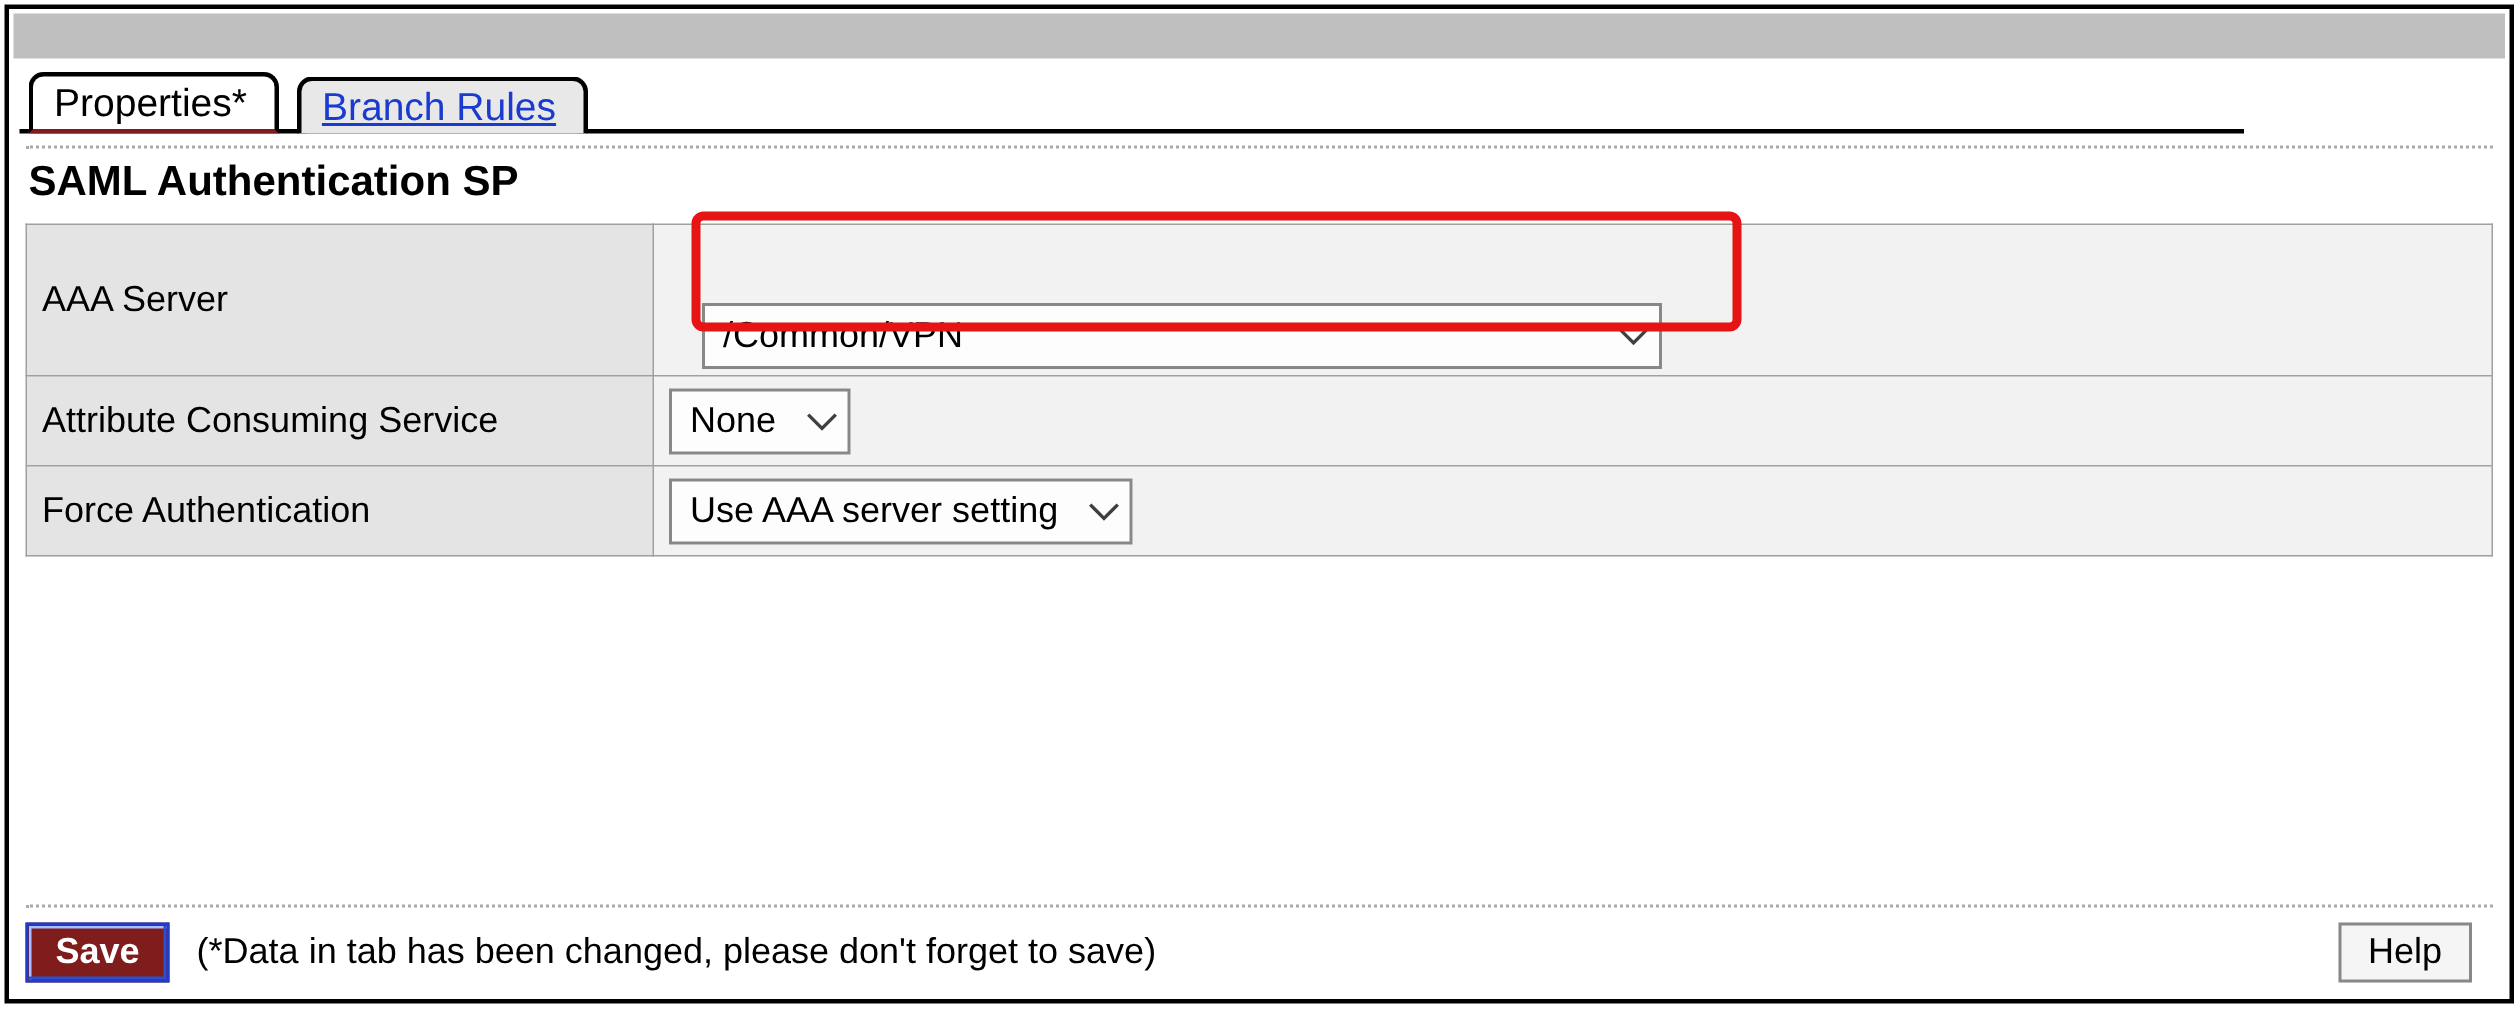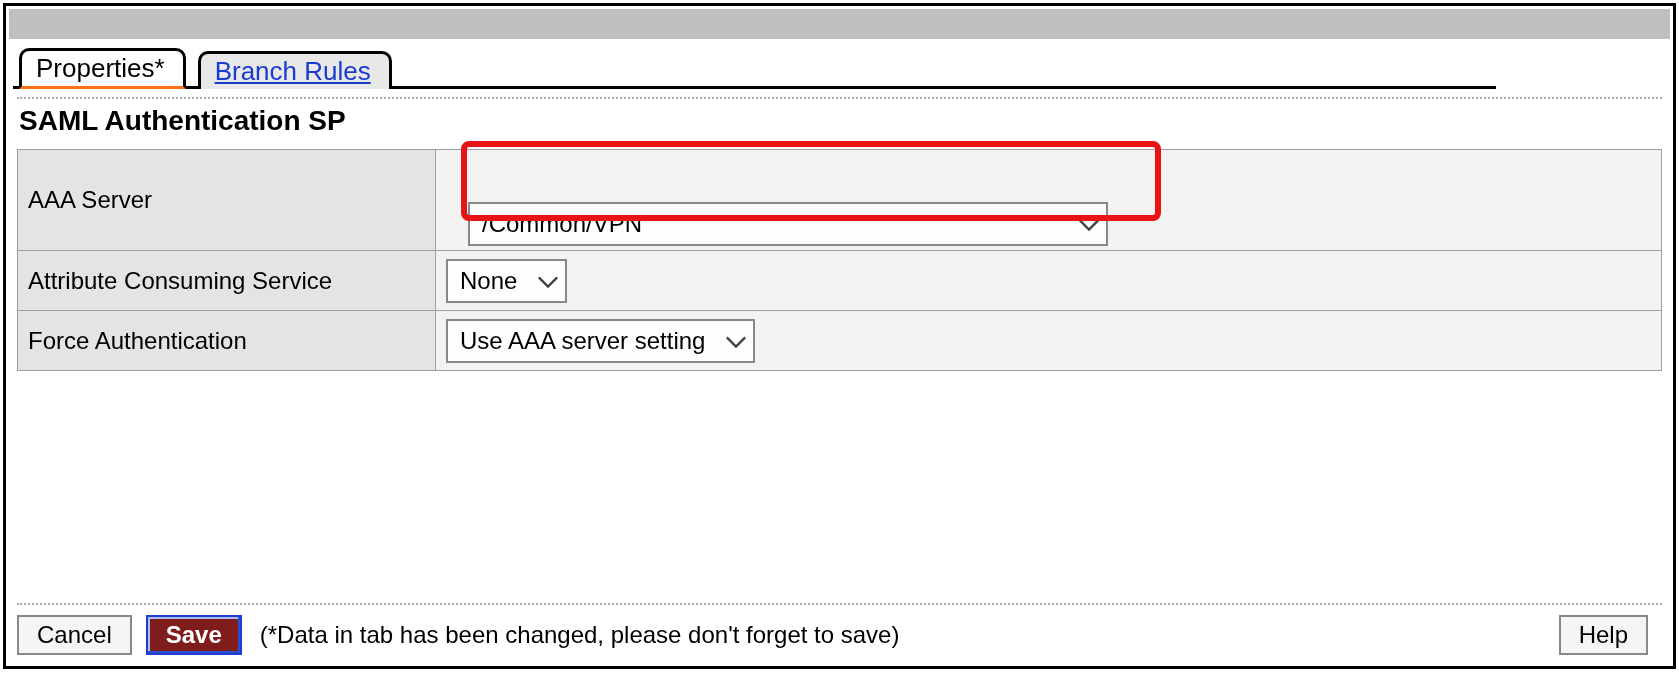--- a/index.html
+++ b/index.html
@@ -48,21 +48,21 @@
     margin-left: 6px;
     font-size: 26px;
     position: relative;
     top: 3px;
     cursor: pointer;
     white-space: nowrap;
   }
   .tab.active {
     background: #fff;
     top: 3px;
-    border-bottom: 3px solid #f97316;
+    border-bottom: 3px solid #7f1d1d;
   }
   .tab.inactive {
     background: #e8e8e8;
   }
   .tab.inactive span {
     color: #1a3bcf;
     text-decoration: underline;
   }
   .name-row {
     display: flex;
@@ -225,20 +225,19 @@
         </tr>
       </tbody>
         </table>
       <div class="highlight-box" style="left:448px; top:-8px; width:700px; height:80px;"></div>
     </div>
 
     <div class="spacer"></div>
 
     <div class="footer-sep"></div>
     <div class="footer">
-      <button class="btn">Cancel</button>
       <button class="btn save">Save</button>
       <span class="footer-note">(*Data in tab has been changed, please don't forget to save)</span>
       <div class="spacer"></div>
       <button class="btn">Help</button>
     </div>
   </div>
 </div>
 
 </body></html>

